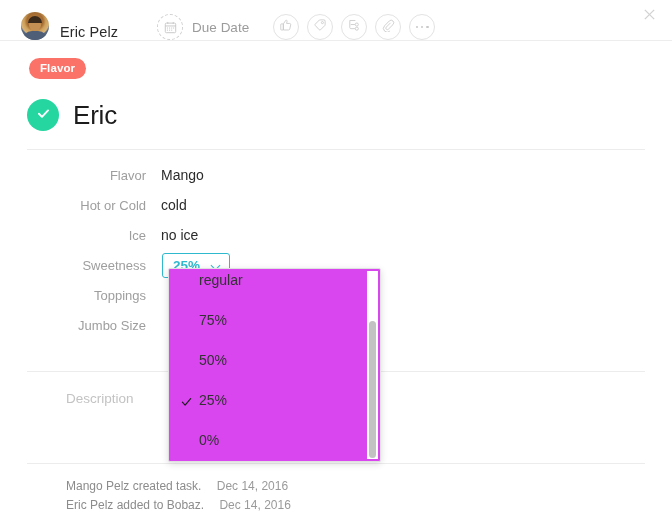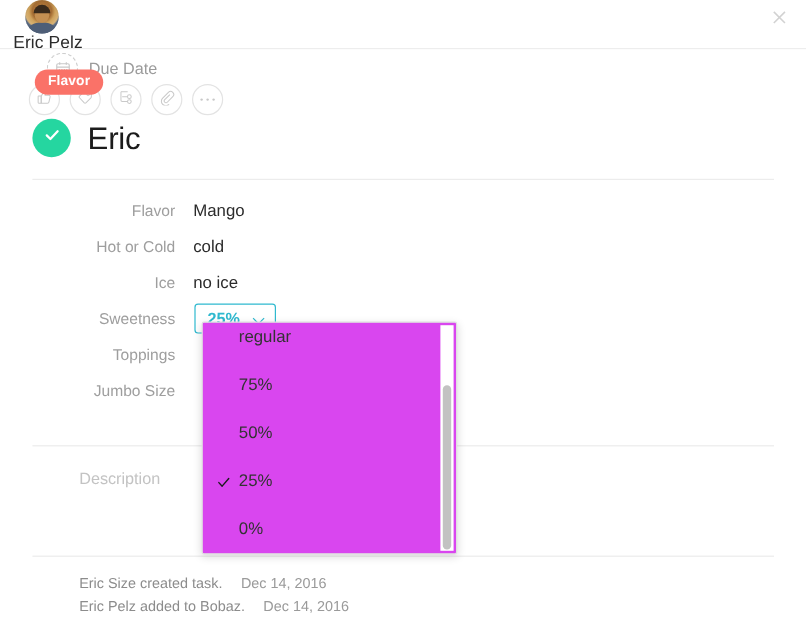--- a/index.html
+++ b/index.html
@@ -7,21 +7,21 @@
     width: 672px; height: 527px;
     background: #ffffff;
     font-family: "Liberation Sans", sans-serif;
     overflow: hidden;
   }
   .app { position: relative; width: 672px; height: 527px; background: #fff; }
 
   
   .header {
     position: absolute; top: 0; left: 0; width: 672px; height: 40px;
-    display: flex; align-items: flex-start; flex-direction: column;
+    display: flex; align-items: flex-end;
   }
   .avatar {
     width: 28px; height: 28px; border-radius: 50%;
     margin-left: 21px; flex: 0 0 auto;
     background: radial-gradient(circle at 50% 32%, #b9803f 0%, #a46c33 34%, #cfa25c 46%, #d8b377 60%, #5a6b84 66%, #47566e 100%);
     overflow: hidden; position: relative;
     box-shadow: inset 0 0 0 1px rgba(0,0,0,.05);
   }
   .avatar .face {
     position: absolute; left: 50%; top: 26%; transform: translateX(-50%);
@@ -319,21 +319,21 @@
   </div>
 
   <div class="divider div-mid"></div>
 
   <div class="description">Description</div>
 
   <div class="divider div-bot"></div>
 
   <div class="activity">
     <div class="activity-line">
-      <span>Eric Size created task.</span>
+      <span>Mango Pelz created task.</span>
       <span class="date">Dec 14, 2016</span>
     </div>
     <div class="activity-line">
       <span>Eric Pelz added to Bobaz.</span>
       <span class="date">Dec 14, 2016</span>
     </div>
   </div>
 
   <div class="dropdown">
     <div class="dropdown-scroll">

